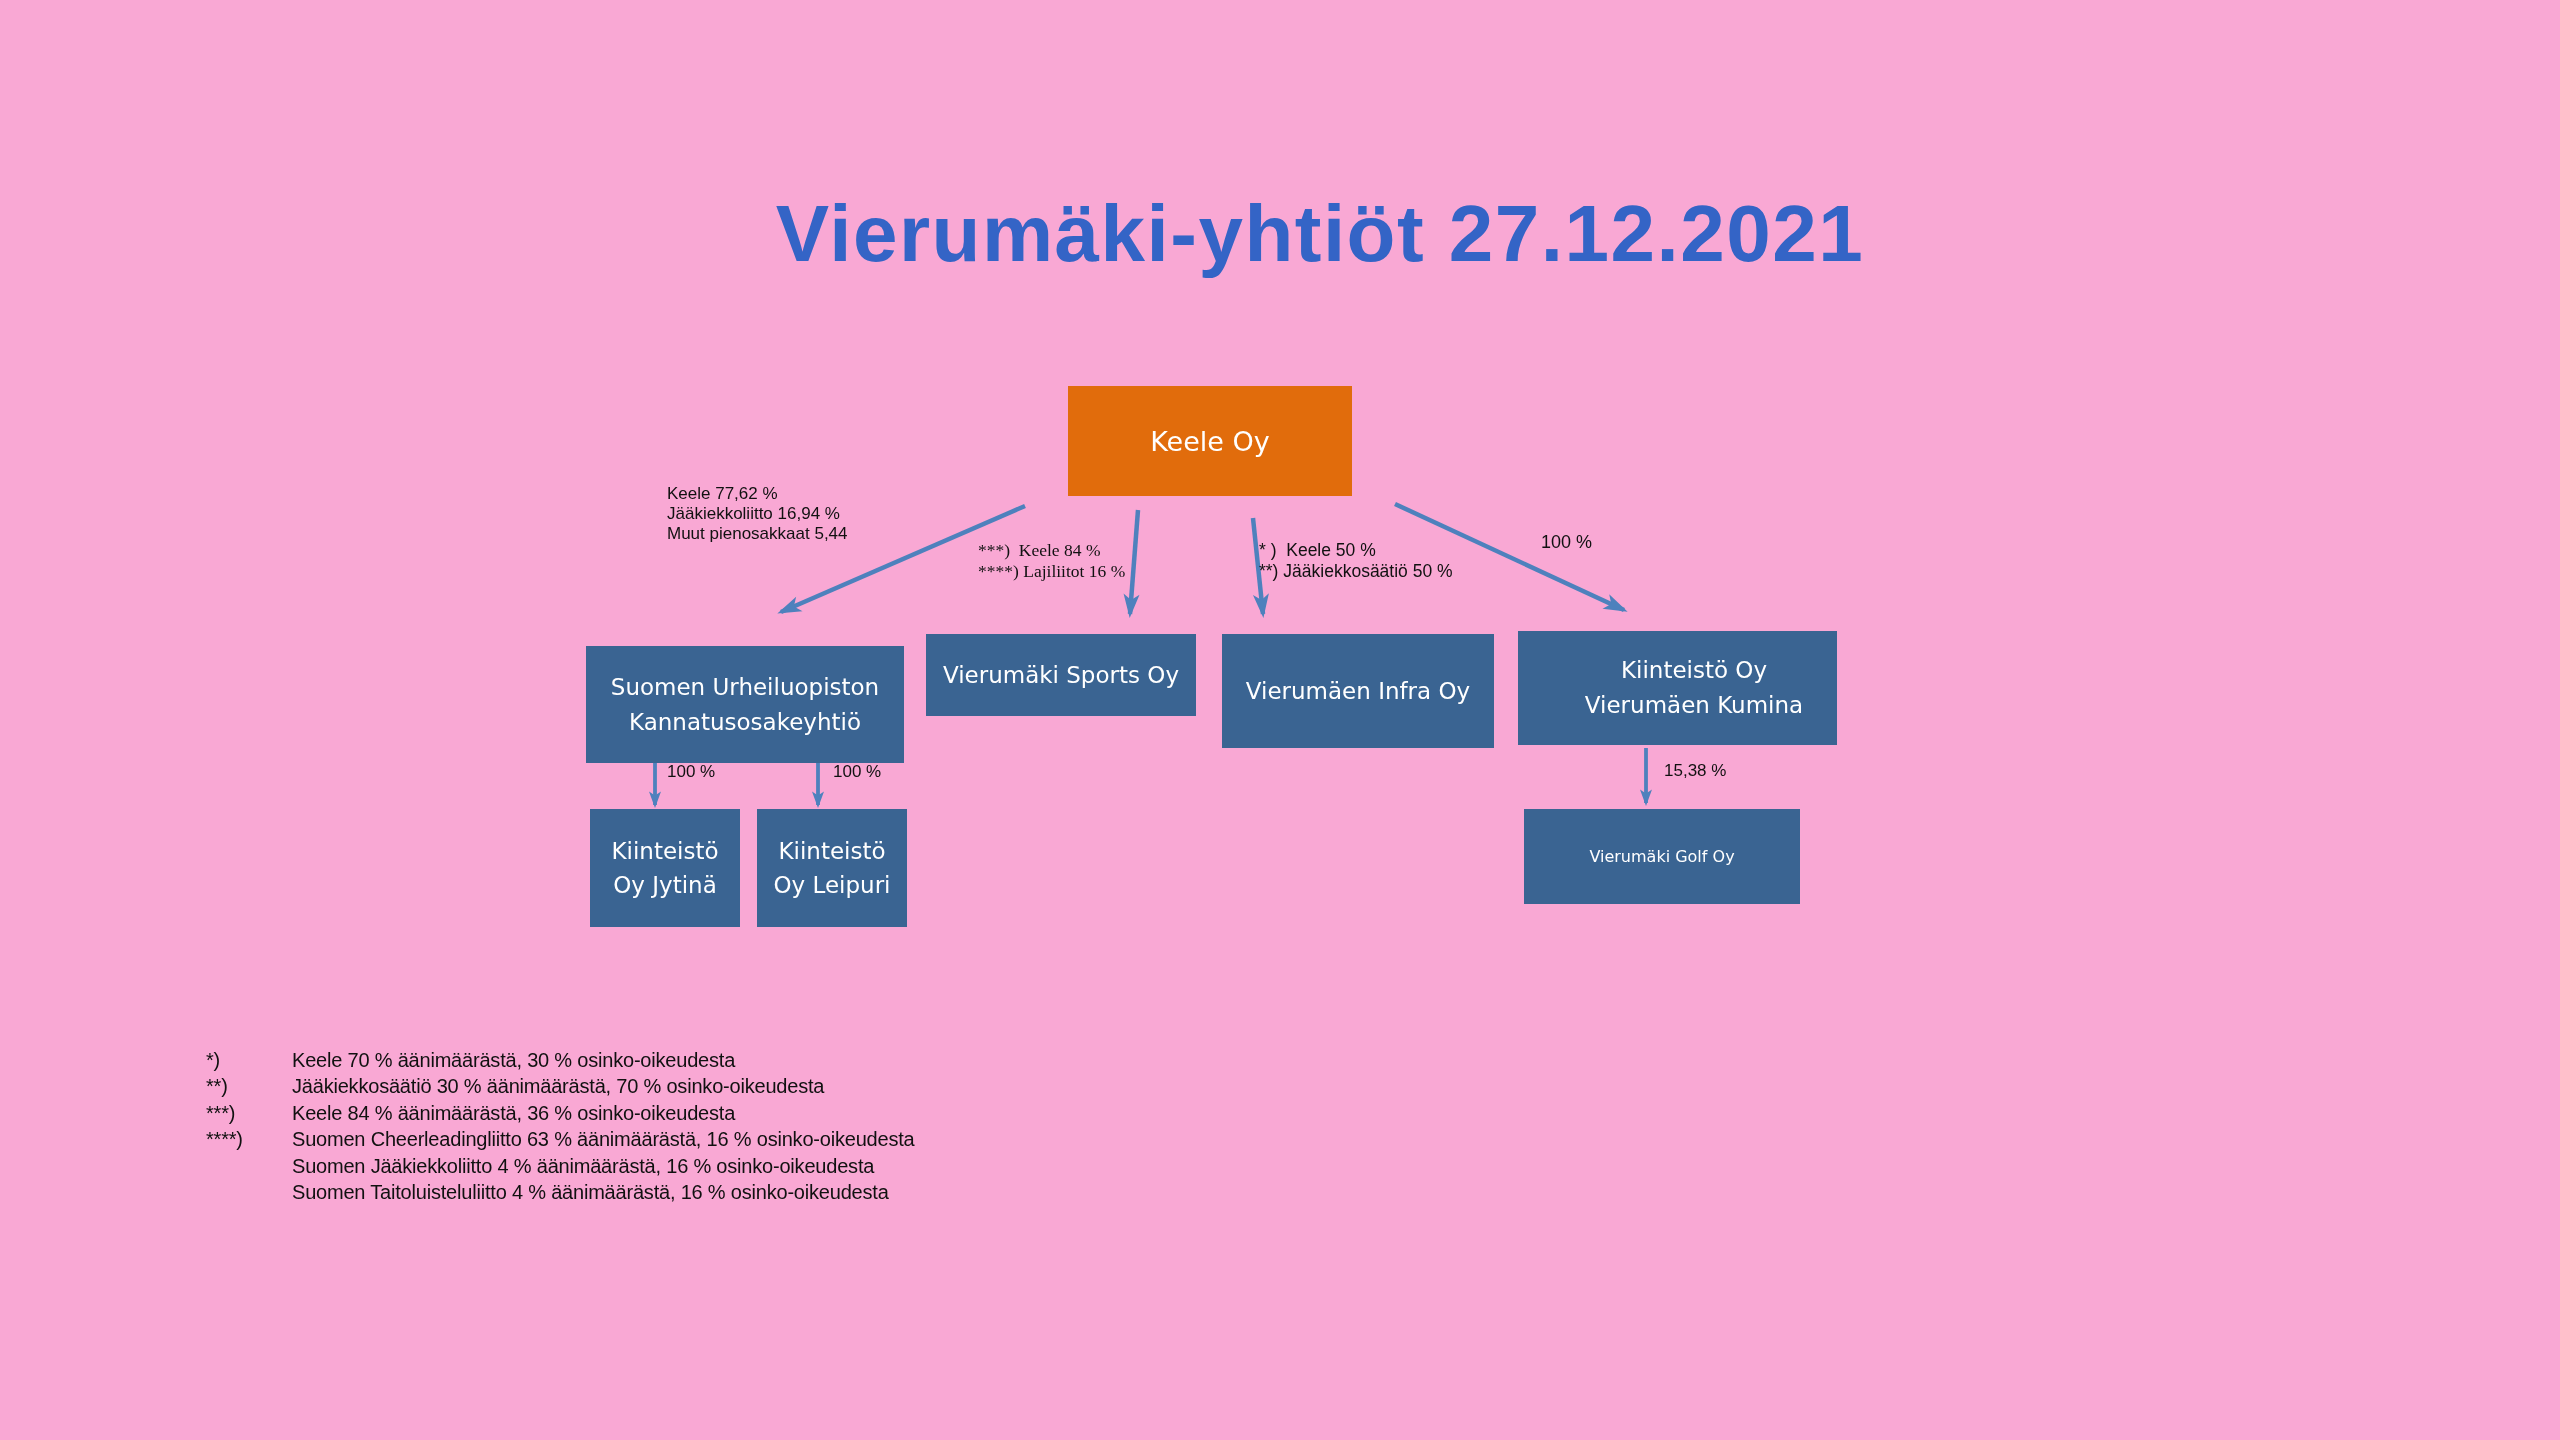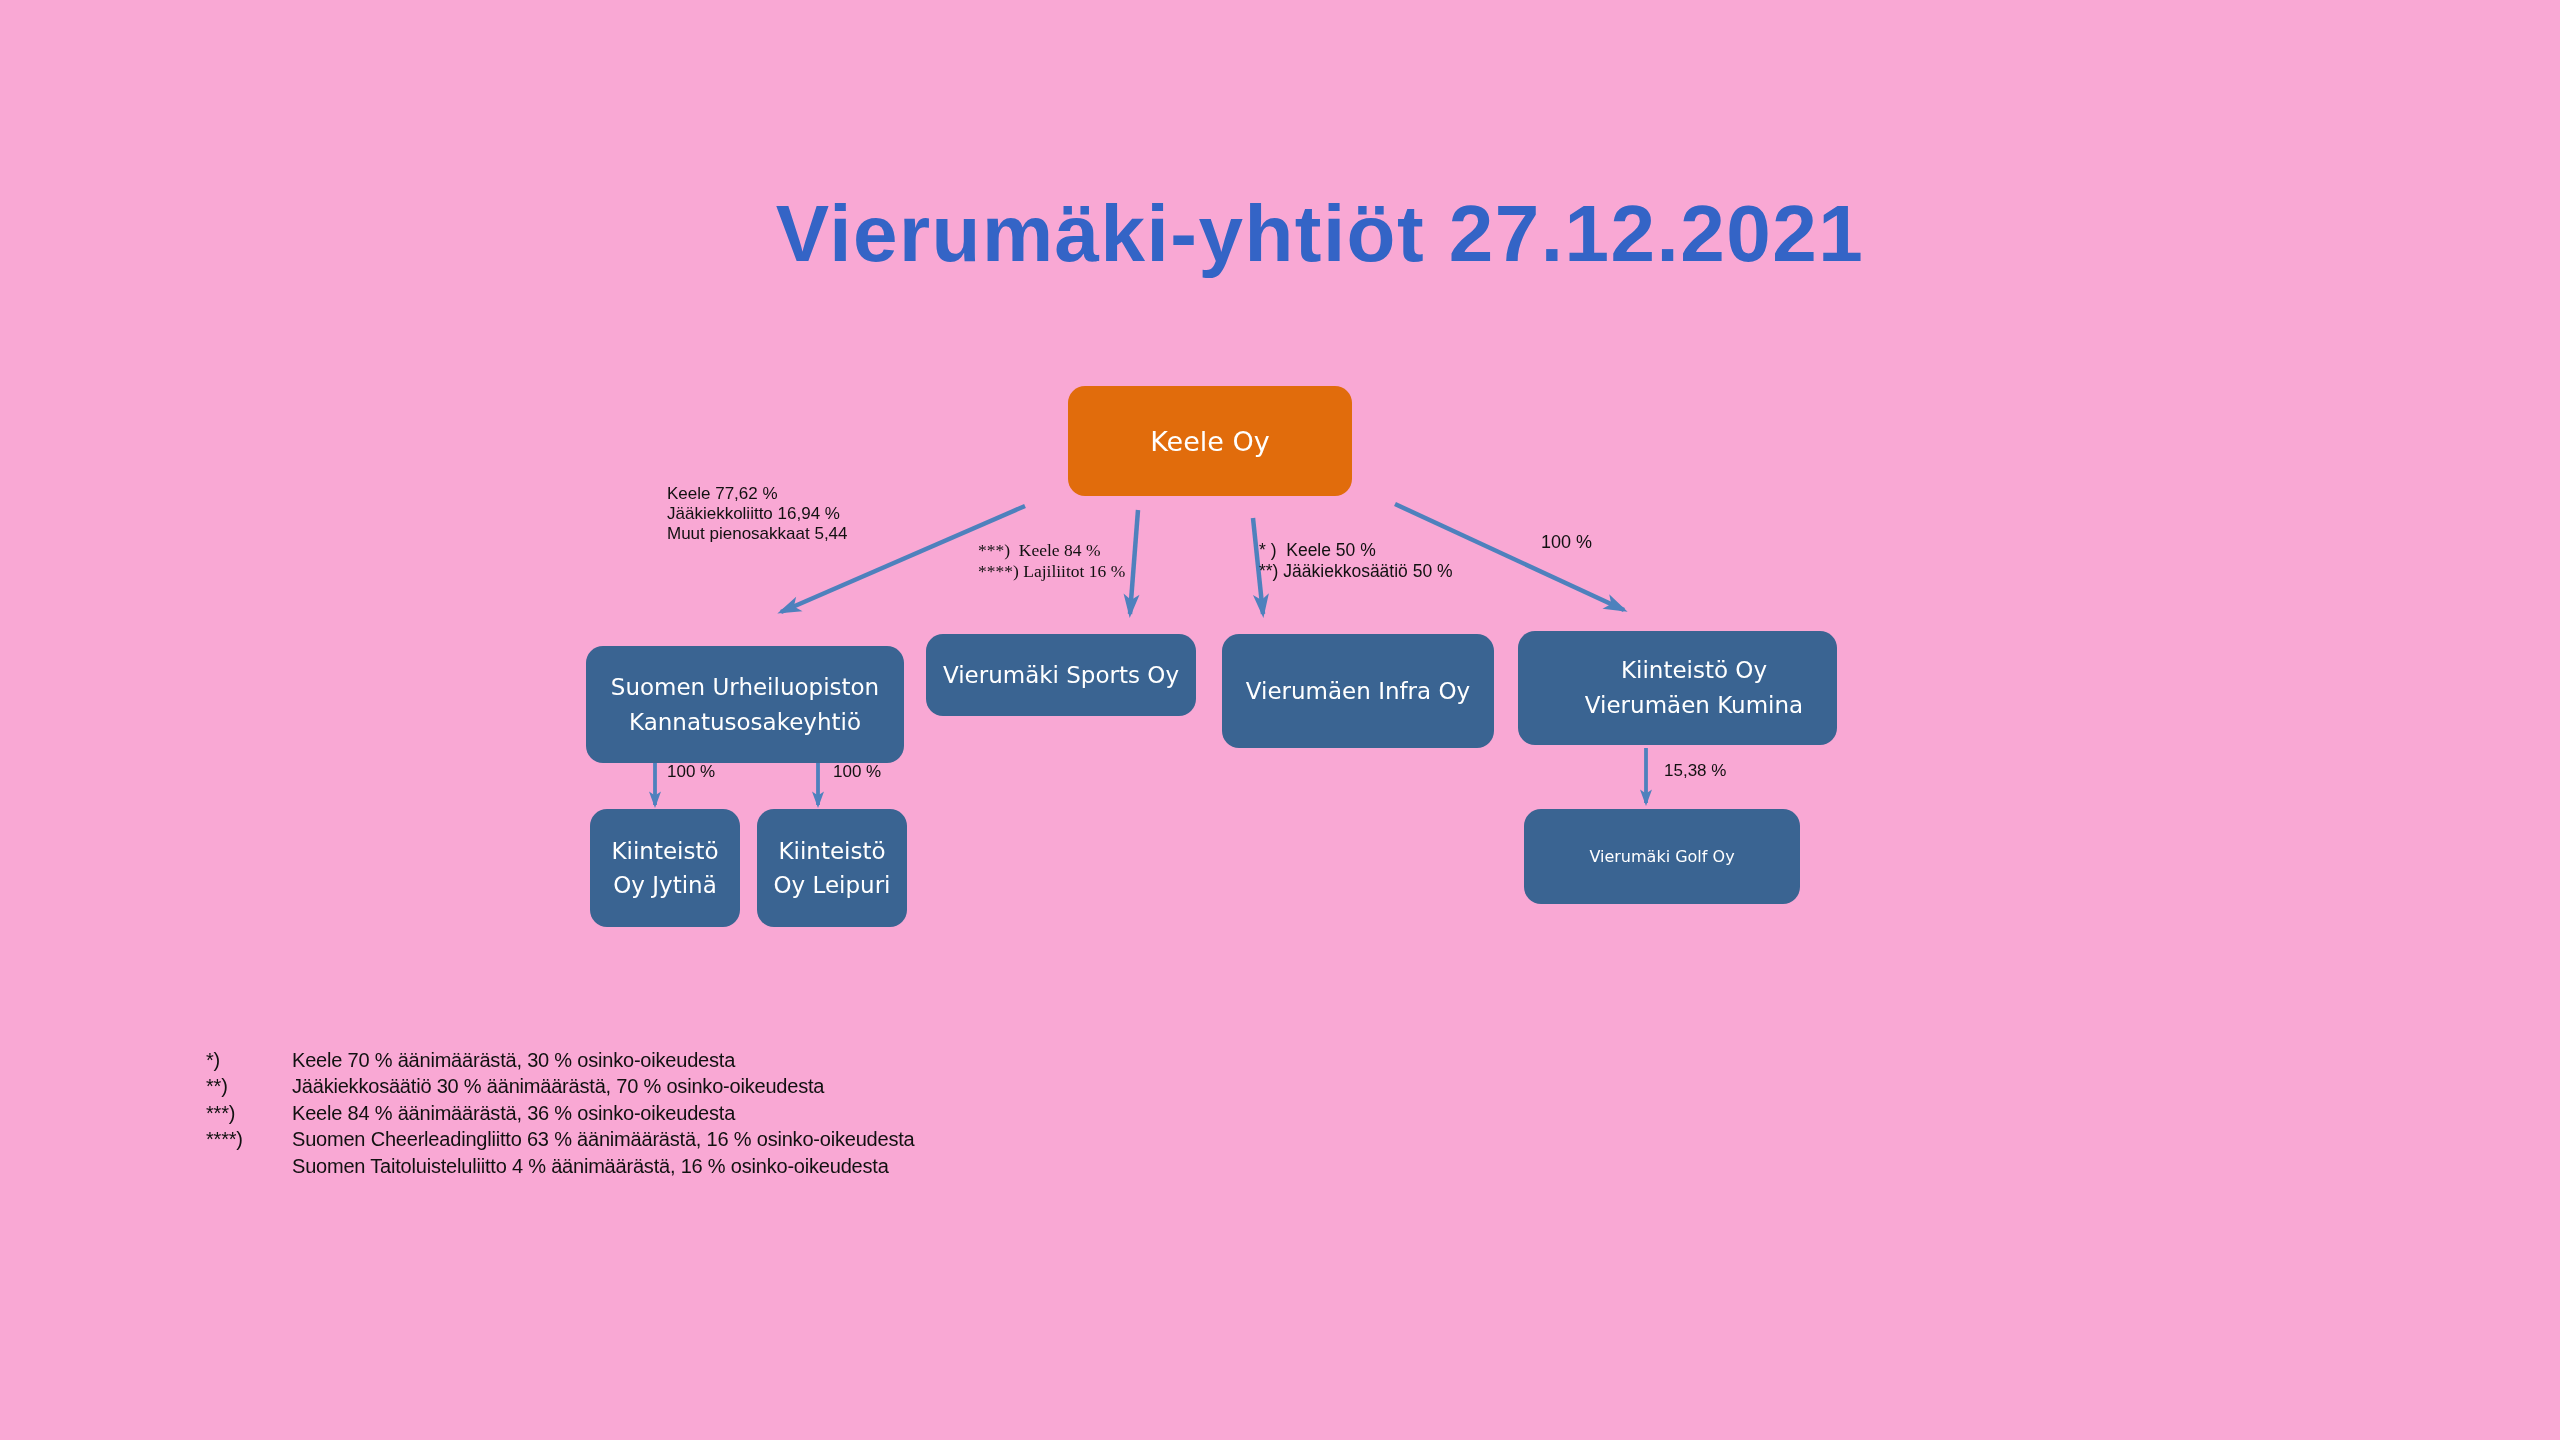--- a/index.html
+++ b/index.html
@@ -22,21 +22,21 @@
     font-family:"Liberation Sans",sans-serif;
   }
   svg.edges{position:absolute;left:0;top:0;width:2560px;height:1440px;}
   svg.edges line{stroke:var(--arrow);}
   svg.edges .main{stroke-width:4.5px;}
   svg.edges .child{stroke-width:3.8px;}
   svg.edges marker path{fill:var(--arrow);}
   .node{
     position:absolute;display:flex;align-items:center;justify-content:center;
     text-align:center;color:var(--on-node);background:var(--node);
-    font-family:"DejaVu Sans",sans-serif;white-space:pre-line;border-radius:17px;
+    font-family:"DejaVu Sans",sans-serif;white-space:pre-line;
   }
   .node.root{background:var(--root);}
   .node-keele  {left:1068px;top:386px;width:284px;height:110px;font-size:27px;}
   .node-suomen {left:586px; top:646px;width:318px;height:117px;font-size:23px;line-height:35px;}
   .node-sports {left:926px; top:634px;width:270px;height:82px;font-size:23px;}
   .node-infra  {left:1222px;top:634px;width:272px;height:114px;font-size:23px;}
   .node-kumina {left:1518px;top:631px;width:286px;height:114px;font-size:23px;line-height:35px;padding-left:33px;}
   .node-jytina {left:590px; top:809px;width:150px;height:118px;font-size:23px;line-height:34px;}
   .node-leipuri{left:757px; top:809px;width:150px;height:118px;font-size:23px;line-height:34px;}
   .node-golf   {left:1524px;top:809px;width:276px;height:95px; font-size:16px;}
@@ -121,20 +121,24 @@
     <div class="fn-row">
       <span class="fn-marker">***)</span>
       <span class="fn-text">Keele 84 % äänimäärästä, 36 % osinko-oikeudesta</span>
     </div>
     <div class="fn-row">
       <span class="fn-marker">****)</span>
       <span class="fn-text">Suomen Cheerleadingliitto 63 % äänimäärästä, 16 % osinko-oikeudesta</span>
     </div>
     <div class="fn-row">
       <span class="fn-marker"></span>
+      <span class="fn-text">Suomen Jääkiekkoliitto 4 % äänimäärästä, 16 % osinko-oikeudesta</span>
+    </div>
+    <div class="fn-row">
+      <span class="fn-marker"></span>
       <span class="fn-text">Suomen Taitoluisteluliitto 4 % äänimäärästä, 16 % osinko-oikeudesta</span>
     </div>
     <div class="fn-row">
       <span class="fn-marker"></span>
     </div>
   </div>
 
 </div>
 
 </body></html>

